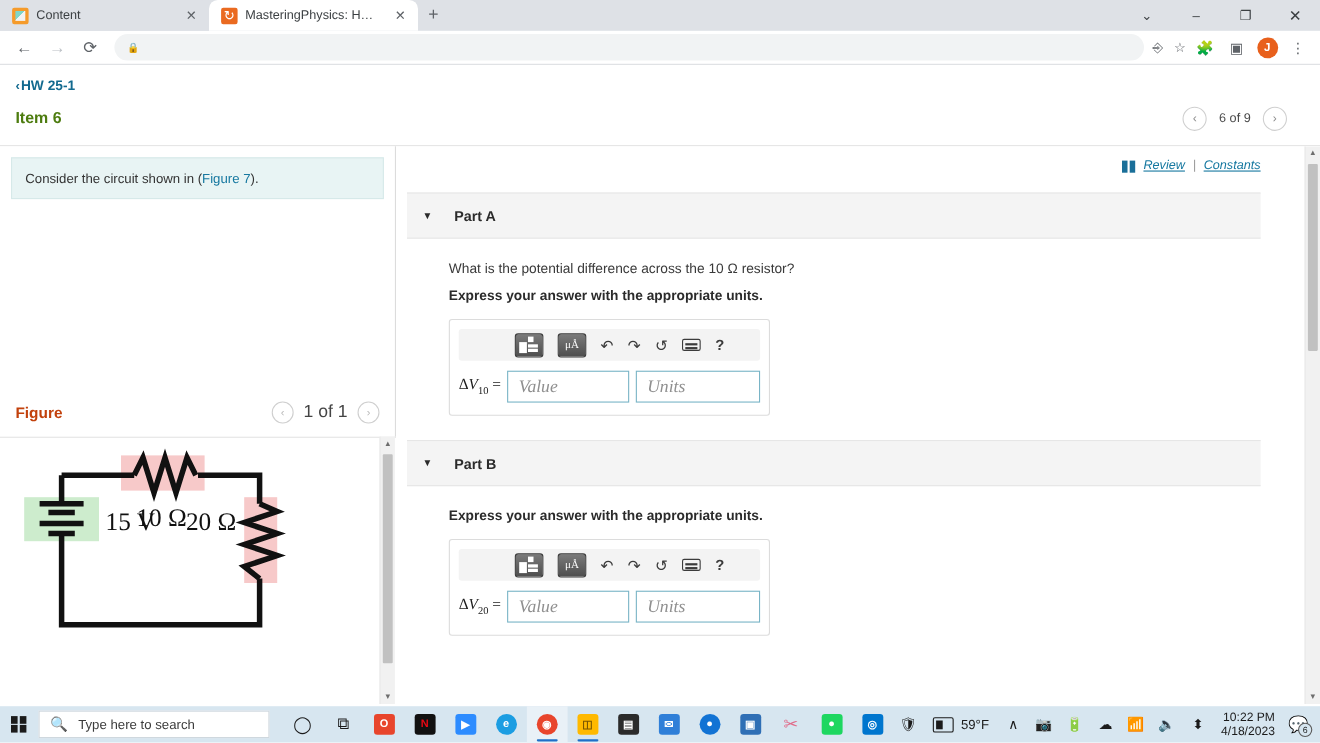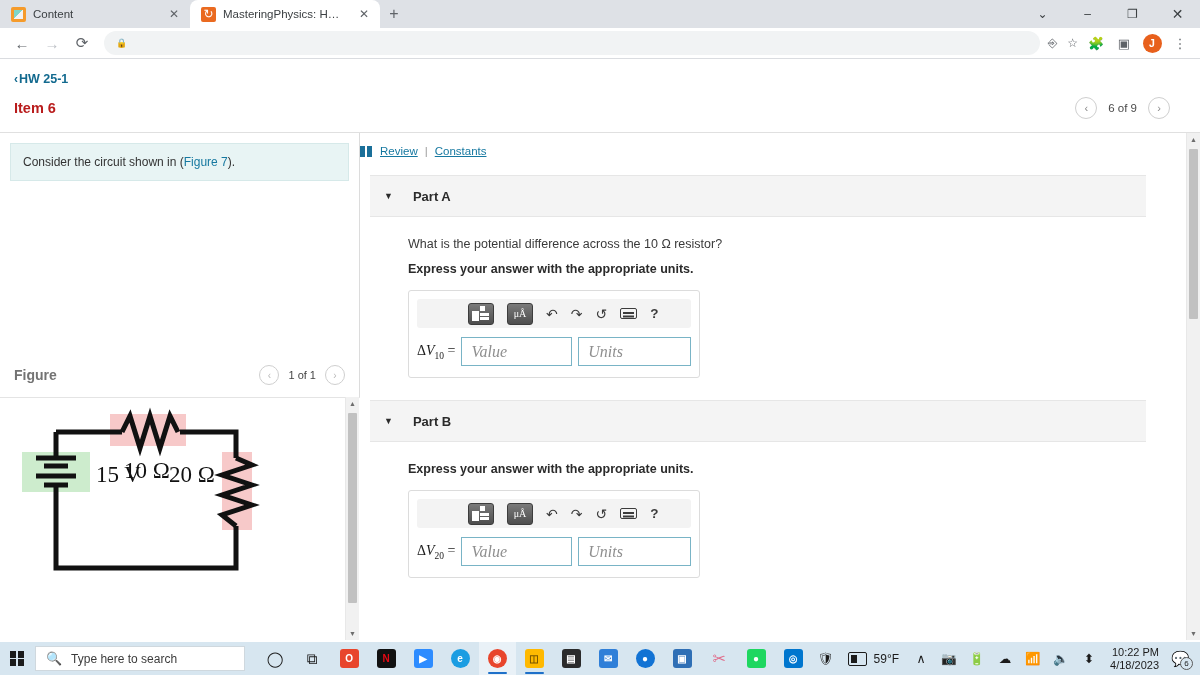--- a/index.html
+++ b/index.html
@@ -86,21 +86,21 @@
   .page-head { background: #fff; padding: 10px 14px 0 14px; }
   .crumb {
     color: #136a8f; font-size: 12.5px; font-weight: bold;
     display: inline-flex; align-items: center; gap: 1px;
   }
   .crumb .chev { font-size: 12px; }
   .item-row {
     display: flex; align-items: center; justify-content: space-between;
     padding: 10px 0 13px 0;
   }
-  .item-title { font-size: 14.5px; font-weight: bold; color: #b91c1c; }
+  .item-title { font-size: 14.5px; font-weight: bold; color: #4d7c0f; }
   .pager { display: flex; align-items: center; gap: 11px; margin-right: 16px; }
   .pgbtn {
     width: 22px; height: 22px; border-radius: 50%; border: 1px solid #cfcfcf;
     color: #8a8a8a; font-size: 11px; display: flex; align-items: center;
     justify-content: center; background: #fff;
   }
   .pgtext { font-size: 11.5px; color: #4a4a4a; }
 
   
   .content { display: flex; height: 508px; border-top: 1px solid #e0e0e0; position: relative; }
@@ -110,24 +110,24 @@
   .intro-box {
     margin: 10px; background: #e8f4f4; border: 1px solid #d6e9e9;
     padding: 11px 12px; font-size: 12px; color: #333;
   }
   .intro-box a { color: #1678a0; }
   .figure-head {
     position: absolute; top: 232px; left: 0; right: 0;
     display: flex; align-items: center; justify-content: space-between;
     padding: 0 14px 0 14px;
   }
-  .figure-label { font-size: 14px; font-weight: bold; color: #737373; }
+  .figure-label { font-size: 14px; font-weight: bold; color: #c2410c; }
   .figpager { display: flex; align-items: center; gap: 9px; }
   .figpager .pgbtn { width: 20px; height: 20px; font-size: 10px; color: #b9b9b9; }
-  .figpager .pgtext { font-size: 11px; color: #444; }
+  .figpager .pgtext { font-size: 16px; color: #444; }
   .figure-body {
     position: absolute; top: 264px; left: 0; width: 360px; bottom: 0;
     border-top: 1px solid #e4e4e4; overflow: hidden; background: #fff;
   }
   .circuit { position: absolute; left: 14px; top: 2px; }
 
   
   .sbar {
     position: absolute; width: 14px; background: #f1f1f1;
     border-left: 1px solid #e8e8e8;
@@ -137,22 +137,22 @@
     font-size: 7px; display: flex; align-items: center; justify-content: center;
   }
   .sbar .arw.up { top: 0; }
   .sbar .arw.dn { bottom: 0; }
   .sbar .thumb { position: absolute; left: 2px; width: 9px; background: #c1c1c1; border-radius: 1px; }
 
   
   .right-pane { flex: 1 1 auto; position: relative; background: #fff; overflow: hidden; }
   .rp-inner { padding: 0 18px 0 0; }
   .review-row {
-    display: flex; align-items: center; gap: 7px;
-    padding: 12px 36px 0 0; font-size: 11.5px;
+    display: flex; align-items: center; justify-content: flex-end; gap: 7px;
+    padding: 12px 36px 0 0; font-size: 11.5px; font-style: italic;
   }
   .review-row a { color: #1678a0; text-decoration: underline; }
   .review-row .sep { color: #9a9a9a; }
   .book-ic { width: 13px; height: 11px; display: inline-block; position: relative; }
   .book-ic::before, .book-ic::after {
     content: ""; position: absolute; top: 0; width: 5px; height: 11px; background: #1a6f99;
   }
   .book-ic::before { left: 0; }
   .book-ic::after { left: 7px; }
 

